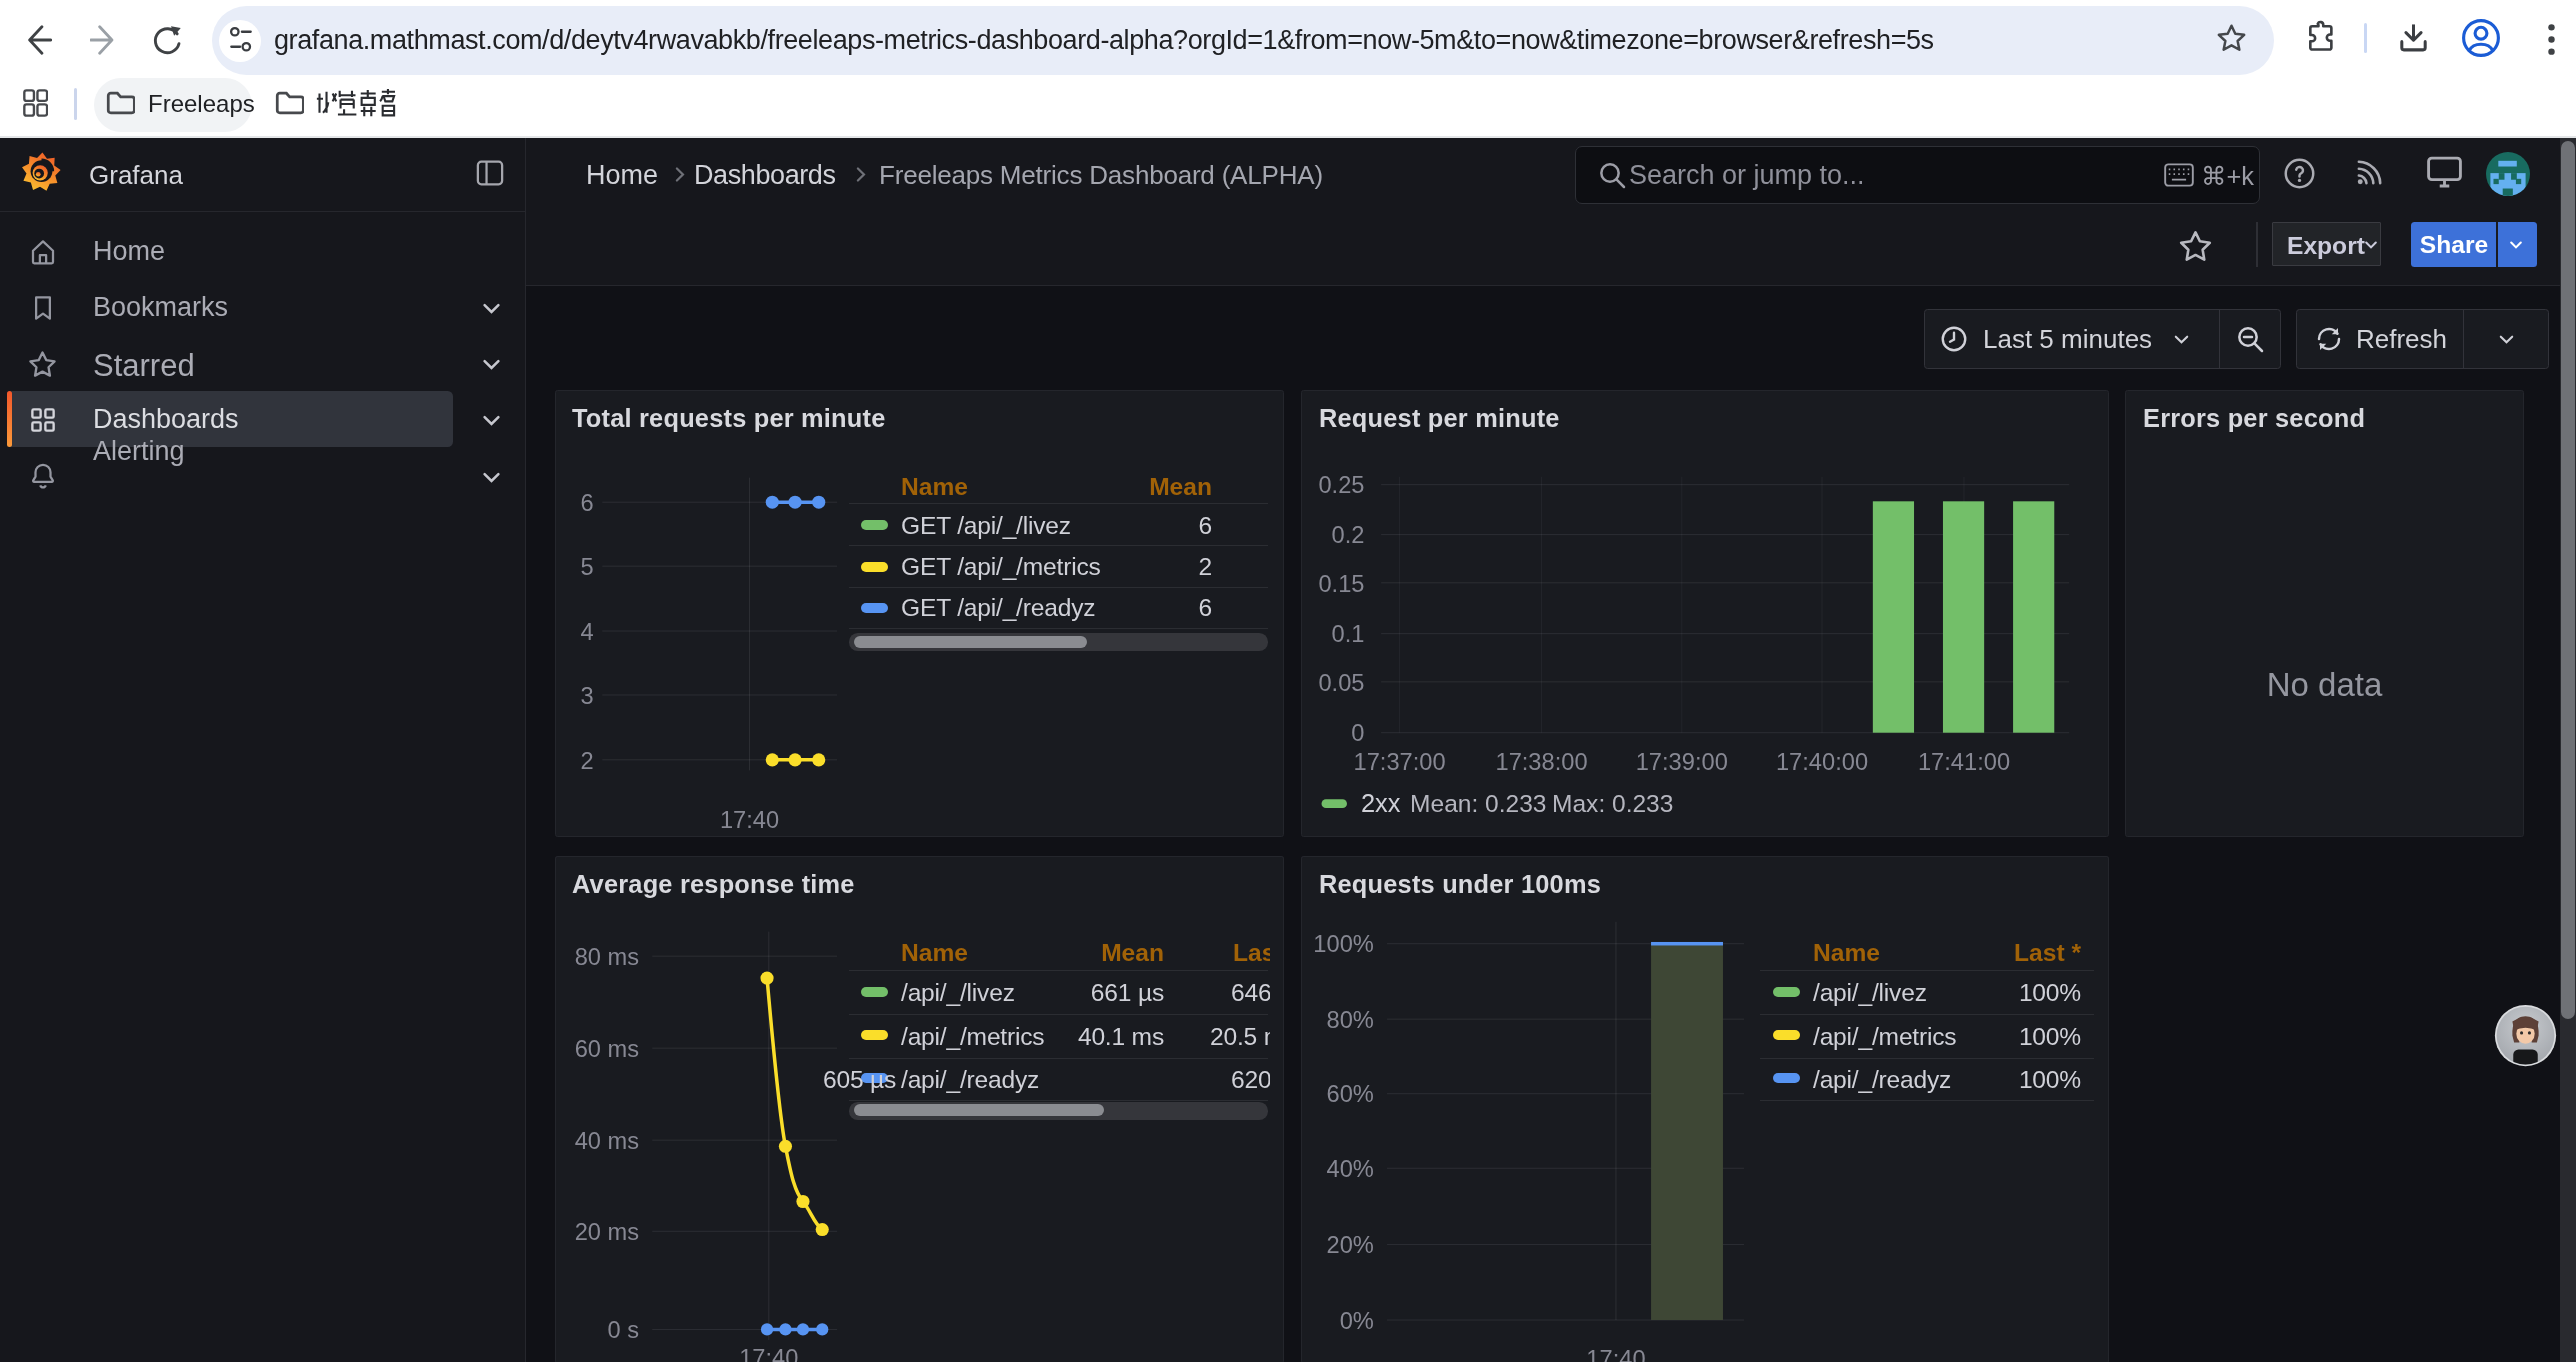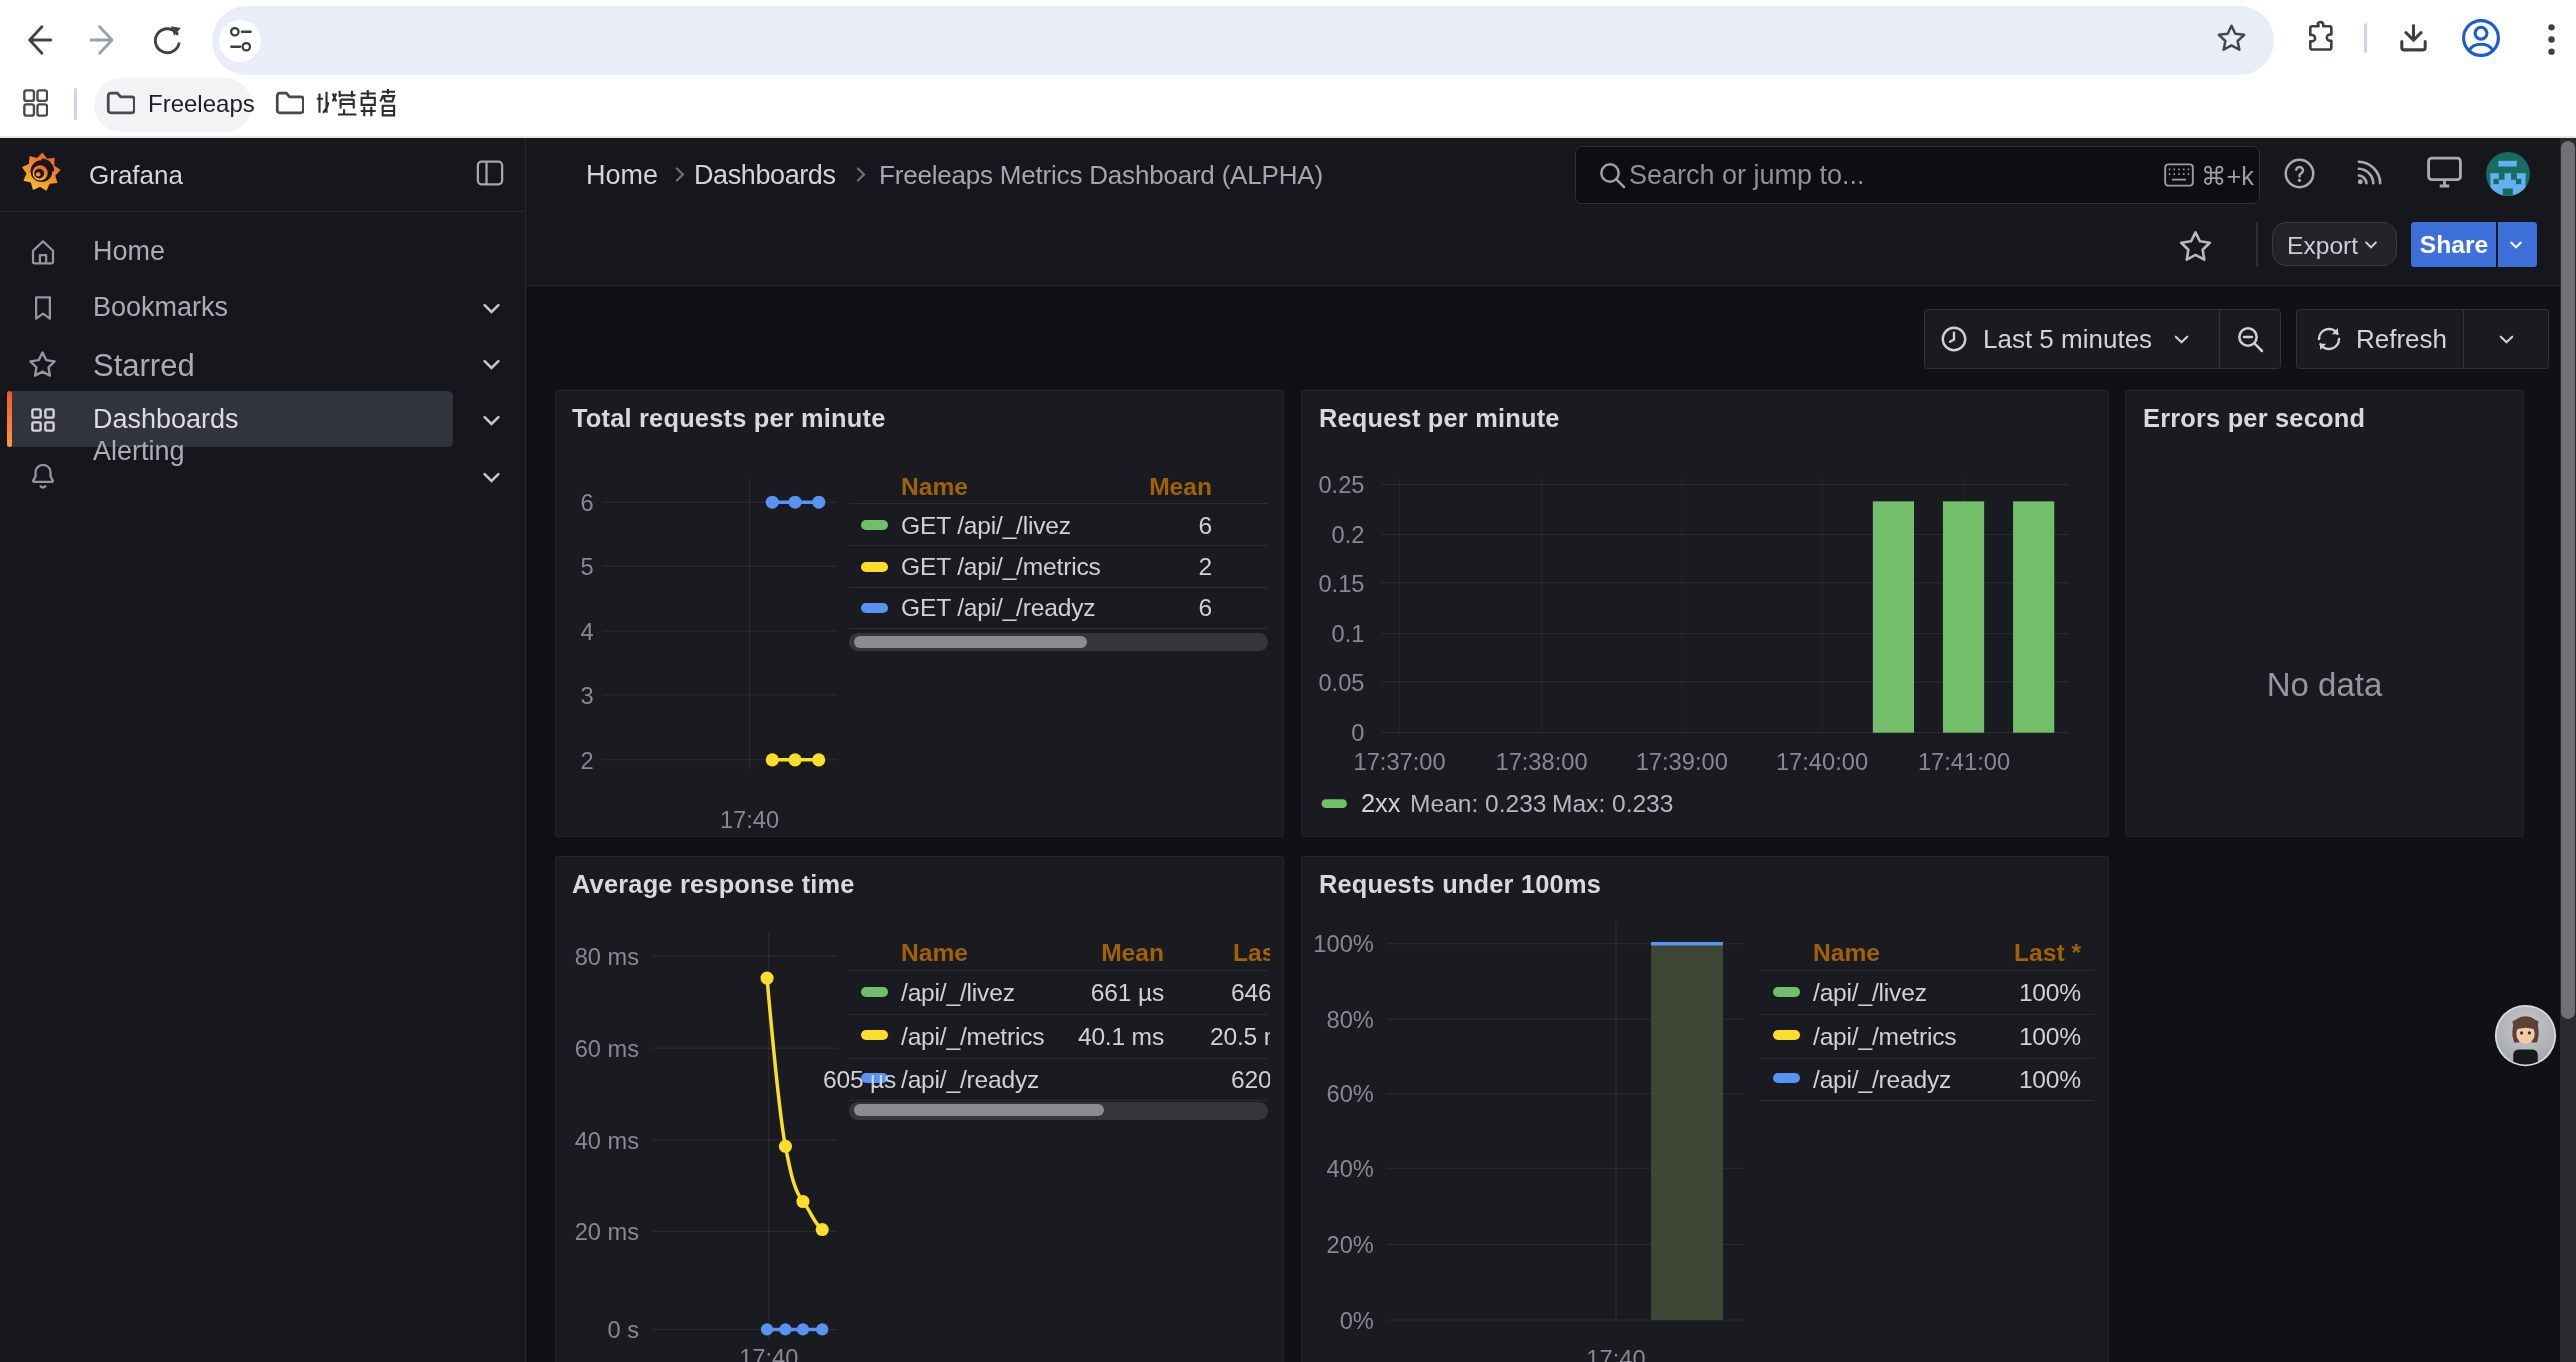--- a/index.html
+++ b/index.html
@@ -34,20 +34,21 @@
     <div class="abs" style="left:219px;top:20px;width:42px;height:42px;border-radius:21px;background:#ffffff;"></div>
 
     <svg class="abs" style="left:226px;top:26px;" width="30" height="30" viewBox="0 0 34 34">
       <g stroke="#3a3d41" stroke-width="2.6" fill="none" stroke-linecap="round">
         <circle cx="10" cy="6.5" r="4.2"></circle>
         <path d="M18 6.5 H28"></path>
         <path d="M6 23.5 H16"></path>
         <circle cx="23" cy="23.5" r="4.2"></circle>
       </g>
     </svg>
+    <div class="abs" style="left:274px;top:25.4px;font-size:27px;color:#202124;letter-spacing:-0.4px;white-space:nowrap;">grafana.mathmast.com/d/deytv4rwavabkb/freeleaps-metrics-dashboard-alpha?orgId=1&amp;from=now-5m&amp;to=now&amp;timezone=browser&amp;refresh=5s</div>
 
     <svg class="abs" style="left:2214px;top:21px;" width="35" height="35" viewBox="0 0 24 24">
       <path d="M12 3.2 l2.6 5.6 6.1 .7 -4.5 4.2 1.2 6 -5.4-3 -5.4 3 1.2-6 -4.5-4.2 6.1-.7 z" fill="none" stroke="#44474b" stroke-width="1.7" stroke-linejoin="round"></path>
     </svg>
 
     <svg class="abs" style="left:2304px;top:19px;" width="33" height="35" viewBox="0 0 24 25">
       <path d="M10 3.2 a2.1 2.1 0 0 1 4 1 V5 h4.5 a1.4 1.4 0 0 1 1.4 1.4 V11 h-1 a2.3 2.3 0 0 0 0 4.6 h1 v5 a1.4 1.4 0 0 1 -1.4 1.4 H6 a1.4 1.4 0 0 1 -1.4-1.4 V16 h1.2 a2.3 2.3 0 0 0 0-4.6 H4.6 V6.4 A1.4 1.4 0 0 1 6 5 h4.5 v-.8 z" fill="none" stroke="#3b3e42" stroke-width="1.9" stroke-linejoin="round"></path>
     </svg>
     <div class="abs" style="left:2364px;top:23px;width:2.6px;height:30px;background:#c9d7f4;border-radius:1.8px;"></div>
 
@@ -189,21 +190,21 @@
         <rect x="19" y="41.5" width="11.5" height="8.5"></rect>
       </g>
     </g>
   </svg>
 
   <div class="abs" style="left:526px;top:211px;width:2050px;height:75px;background:#16171c;border-bottom:0.9px solid #26272d;"></div>
   <svg class="abs" style="left:2176px;top:227px;" width="39" height="39" viewBox="0 0 24 24">
     <path d="M12 3.3 l2.7 5.5 6.1 .9 -4.4 4.3 1 6.1 -5.4-2.9 -5.4 2.9 1-6.1 -4.4-4.3 6.1-.9 z" fill="none" stroke="#b8b9c0" stroke-width="1.6" stroke-linejoin="round"></path>
   </svg>
   <div class="abs" style="left:2256px;top:222px;width:1.8px;height:45px;background:#2e2f35;"></div>
-  <div class="abs" style="left:2272px;top:222px;width:125px;height:44px;background:#222428;border:0.9px solid #3a3b41;border-radius:14px;">
+  <div class="abs" style="left:2272px;top:222px;width:109px;height:44px;background:#222428;border:0.9px solid #3a3b41;border-radius:1px;font-weight:bold;">
     <div class="abs" style="left:14px;top:8.8px;font-size:24.6px;color:#ccccdc;">Export</div>
     <svg class="abs" style="left:90px;top:14px;" width="16" height="16" viewBox="0 0 20 20">
         <path d="M4 7 l6 6 6-6" stroke="#ccccdc" stroke-width="2.6" fill="none" stroke-linecap="round"></path>
       </svg>
   </div>
   <div class="abs" style="left:2411px;top:222px;width:126px;height:45px;background:#3d71d9;border-radius:3.5px;padding-left:16px;">
     <div class="abs" style="left:0px;top:8.8px;width:86px;text-align:center;font-size:24.6px;font-weight:700;color:#ffffff;">Share</div>
     <div class="abs" style="left:85px;top:0;width:1.8px;height:45px;background:#1a1b20;"></div>
     <svg class="abs" style="left:97px;top:15px;" width="16" height="16" viewBox="0 0 20 20">
         <path d="M4 7 l6 6 6-6" stroke="#ffffff" stroke-width="2.6" fill="none" stroke-linecap="round"></path>

